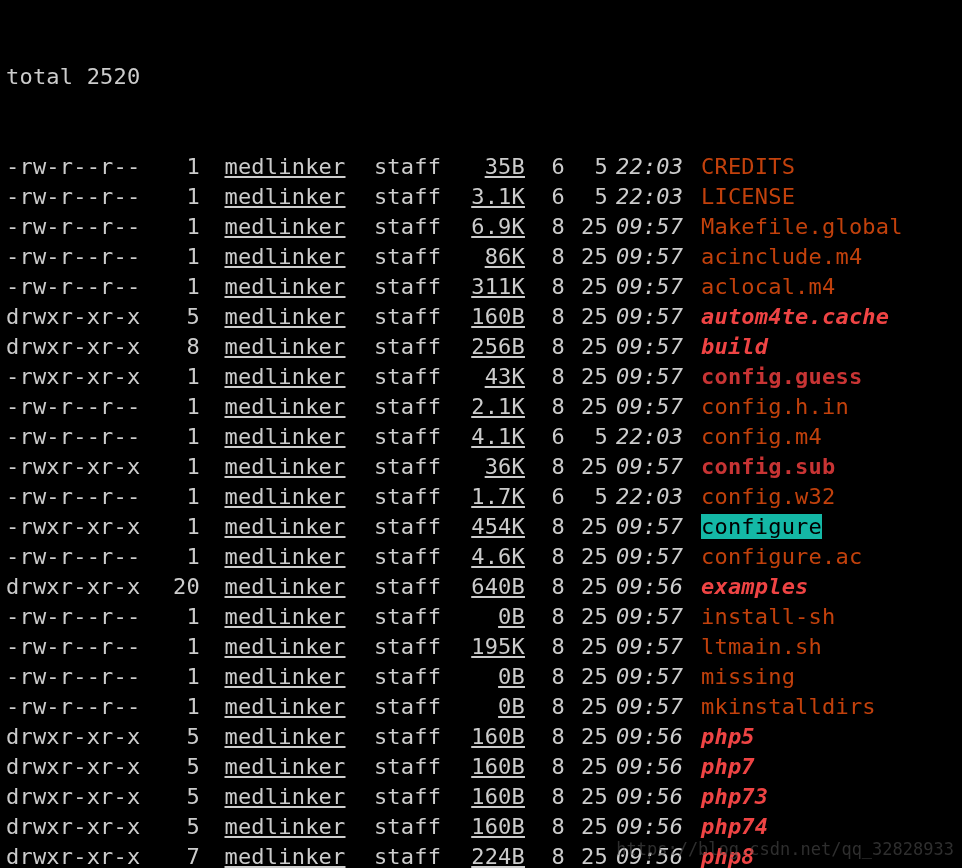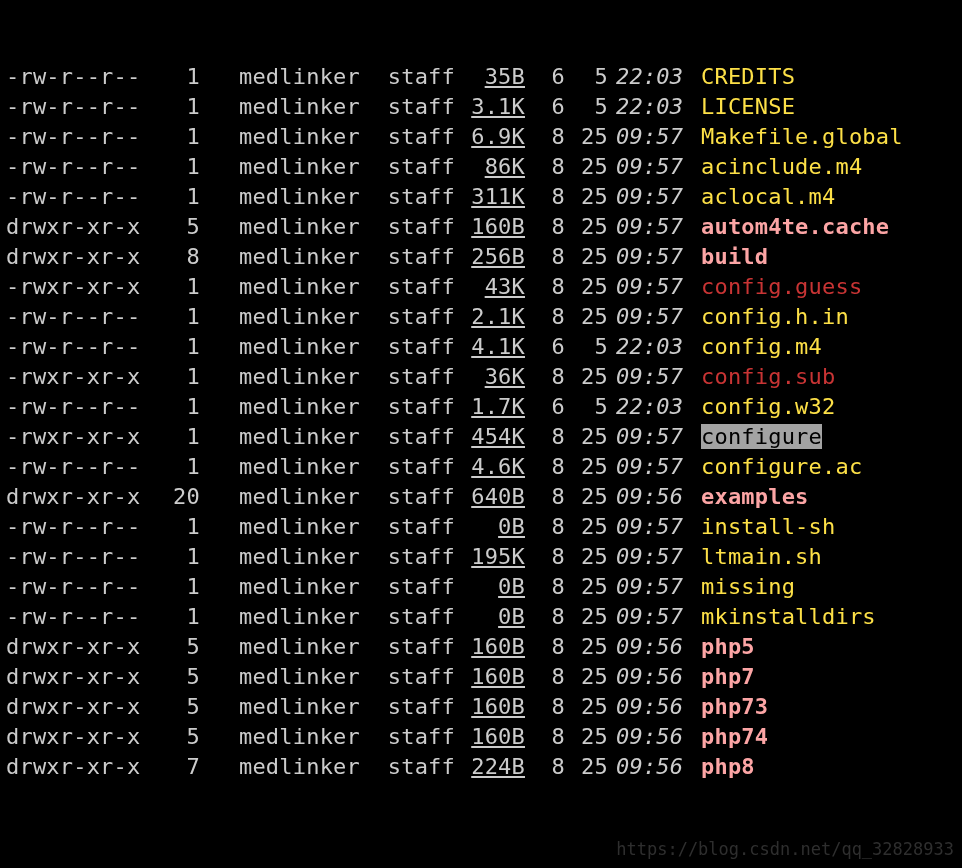--- a/index.html
+++ b/index.html
@@ -19,42 +19,43 @@
     padding: 2px 6px;
     white-space: pre;
   }
   .row {
     display: grid;
     grid-template-columns: 150px 54px 150px 95px 80px 36px 45px 85px auto;
     align-items: baseline;
   }
   .perm  { text-align: left;  }
   .links { text-align: right; padding-right: 10px; }
-  .owner { text-align: right;  }
-  .group { text-align: right;  }
+  .owner { text-align: center; text-decoration: underline;  }
+  .group { text-align: center;  }
   .size  { text-align: right; padding-right: 10px; text-decoration: underline; }
   .mon   { text-align: right; padding-right: 6px; }
   .day   { text-align: right; padding-right: 8px; }
   .time  { text-align: left; font-style: italic;  }
   .name  { text-align: left;  }
-  .dir  { color: #fca5a5; font-weight: bold; }
-  .exec { color: #c83434; }
-  .file { color: #fde047; }
-  .sel  { background: #a3a3a3; color: #000000; }
+  .dir  { color: #ef4444; font-weight: bold; font-style: italic; }
+  .exec { color: #c83434; font-weight: bold; }
+  .file { color: #c2410c; }
+  .sel  { background: #14b8a6; color: #000000; }
   .watermark {
     position: absolute;
     right: 8px;
     bottom: 4px;
     font-size: 17px;
     color: #555555;
     opacity: 0.55;
     font-family: inherit;
     letter-spacing: 0;
   }
 </style>
 </head>
 <body>
 
 <div class="terminal">
+  <div>total 2520</div>
   <div id="rows"><div class="row"><span class="perm">-rw-r--r--</span><span class="links">1</span><span class="owner">medlinker</span><span class="group">staff</span><span class="size">35B</span><span class="mon">6</span><span class="day">5</span><span class="time">22:03</span><span class="name"><span class="file">CREDITS</span></span></div><div class="row"><span class="perm">-rw-r--r--</span><span class="links">1</span><span class="owner">medlinker</span><span class="group">staff</span><span class="size">3.1K</span><span class="mon">6</span><span class="day">5</span><span class="time">22:03</span><span class="name"><span class="file">LICENSE</span></span></div><div class="row"><span class="perm">-rw-r--r--</span><span class="links">1</span><span class="owner">medlinker</span><span class="group">staff</span><span class="size">6.9K</span><span class="mon">8</span><span class="day">25</span><span class="time">09:57</span><span class="name"><span class="file">Makefile.global</span></span></div><div class="row"><span class="perm">-rw-r--r--</span><span class="links">1</span><span class="owner">medlinker</span><span class="group">staff</span><span class="size">86K</span><span class="mon">8</span><span class="day">25</span><span class="time">09:57</span><span class="name"><span class="file">acinclude.m4</span></span></div><div class="row"><span class="perm">-rw-r--r--</span><span class="links">1</span><span class="owner">medlinker</span><span class="group">staff</span><span class="size">311K</span><span class="mon">8</span><span class="day">25</span><span class="time">09:57</span><span class="name"><span class="file">aclocal.m4</span></span></div><div class="row"><span class="perm">drwxr-xr-x</span><span class="links">5</span><span class="owner">medlinker</span><span class="group">staff</span><span class="size">160B</span><span class="mon">8</span><span class="day">25</span><span class="time">09:57</span><span class="name"><span class="dir">autom4te.cache</span></span></div><div class="row"><span class="perm">drwxr-xr-x</span><span class="links">8</span><span class="owner">medlinker</span><span class="group">staff</span><span class="size">256B</span><span class="mon">8</span><span class="day">25</span><span class="time">09:57</span><span class="name"><span class="dir">build</span></span></div><div class="row"><span class="perm">-rwxr-xr-x</span><span class="links">1</span><span class="owner">medlinker</span><span class="group">staff</span><span class="size">43K</span><span class="mon">8</span><span class="day">25</span><span class="time">09:57</span><span class="name"><span class="exec">config.guess</span></span></div><div class="row"><span class="perm">-rw-r--r--</span><span class="links">1</span><span class="owner">medlinker</span><span class="group">staff</span><span class="size">2.1K</span><span class="mon">8</span><span class="day">25</span><span class="time">09:57</span><span class="name"><span class="file">config.h.in</span></span></div><div class="row"><span class="perm">-rw-r--r--</span><span class="links">1</span><span class="owner">medlinker</span><span class="group">staff</span><span class="size">4.1K</span><span class="mon">6</span><span class="day">5</span><span class="time">22:03</span><span class="name"><span class="file">config.m4</span></span></div><div class="row"><span class="perm">-rwxr-xr-x</span><span class="links">1</span><span class="owner">medlinker</span><span class="group">staff</span><span class="size">36K</span><span class="mon">8</span><span class="day">25</span><span class="time">09:57</span><span class="name"><span class="exec">config.sub</span></span></div><div class="row"><span class="perm">-rw-r--r--</span><span class="links">1</span><span class="owner">medlinker</span><span class="group">staff</span><span class="size">1.7K</span><span class="mon">6</span><span class="day">5</span><span class="time">22:03</span><span class="name"><span class="file">config.w32</span></span></div><div class="row"><span class="perm">-rwxr-xr-x</span><span class="links">1</span><span class="owner">medlinker</span><span class="group">staff</span><span class="size">454K</span><span class="mon">8</span><span class="day">25</span><span class="time">09:57</span><span class="name"><span class="sel">configure</span></span></div><div class="row"><span class="perm">-rw-r--r--</span><span class="links">1</span><span class="owner">medlinker</span><span class="group">staff</span><span class="size">4.6K</span><span class="mon">8</span><span class="day">25</span><span class="time">09:57</span><span class="name"><span class="file">configure.ac</span></span></div><div class="row"><span class="perm">drwxr-xr-x</span><span class="links">20</span><span class="owner">medlinker</span><span class="group">staff</span><span class="size">640B</span><span class="mon">8</span><span class="day">25</span><span class="time">09:56</span><span class="name"><span class="dir">examples</span></span></div><div class="row"><span class="perm">-rw-r--r--</span><span class="links">1</span><span class="owner">medlinker</span><span class="group">staff</span><span class="size">0B</span><span class="mon">8</span><span class="day">25</span><span class="time">09:57</span><span class="name"><span class="file">install-sh</span></span></div><div class="row"><span class="perm">-rw-r--r--</span><span class="links">1</span><span class="owner">medlinker</span><span class="group">staff</span><span class="size">195K</span><span class="mon">8</span><span class="day">25</span><span class="time">09:57</span><span class="name"><span class="file">ltmain.sh</span></span></div><div class="row"><span class="perm">-rw-r--r--</span><span class="links">1</span><span class="owner">medlinker</span><span class="group">staff</span><span class="size">0B</span><span class="mon">8</span><span class="day">25</span><span class="time">09:57</span><span class="name"><span class="file">missing</span></span></div><div class="row"><span class="perm">-rw-r--r--</span><span class="links">1</span><span class="owner">medlinker</span><span class="group">staff</span><span class="size">0B</span><span class="mon">8</span><span class="day">25</span><span class="time">09:57</span><span class="name"><span class="file">mkinstalldirs</span></span></div><div class="row"><span class="perm">drwxr-xr-x</span><span class="links">5</span><span class="owner">medlinker</span><span class="group">staff</span><span class="size">160B</span><span class="mon">8</span><span class="day">25</span><span class="time">09:56</span><span class="name"><span class="dir">php5</span></span></div><div class="row"><span class="perm">drwxr-xr-x</span><span class="links">5</span><span class="owner">medlinker</span><span class="group">staff</span><span class="size">160B</span><span class="mon">8</span><span class="day">25</span><span class="time">09:56</span><span class="name"><span class="dir">php7</span></span></div><div class="row"><span class="perm">drwxr-xr-x</span><span class="links">5</span><span class="owner">medlinker</span><span class="group">staff</span><span class="size">160B</span><span class="mon">8</span><span class="day">25</span><span class="time">09:56</span><span class="name"><span class="dir">php73</span></span></div><div class="row"><span class="perm">drwxr-xr-x</span><span class="links">5</span><span class="owner">medlinker</span><span class="group">staff</span><span class="size">160B</span><span class="mon">8</span><span class="day">25</span><span class="time">09:56</span><span class="name"><span class="dir">php74</span></span></div><div class="row"><span class="perm">drwxr-xr-x</span><span class="links">7</span><span class="owner">medlinker</span><span class="group">staff</span><span class="size">224B</span><span class="mon">8</span><span class="day">25</span><span class="time">09:56</span><span class="name"><span class="dir">php8</span></span></div></div>
 </div>
 
 <div class="watermark">https://blog.csdn.net/qq_32828933</div>
 
 </body></html>

